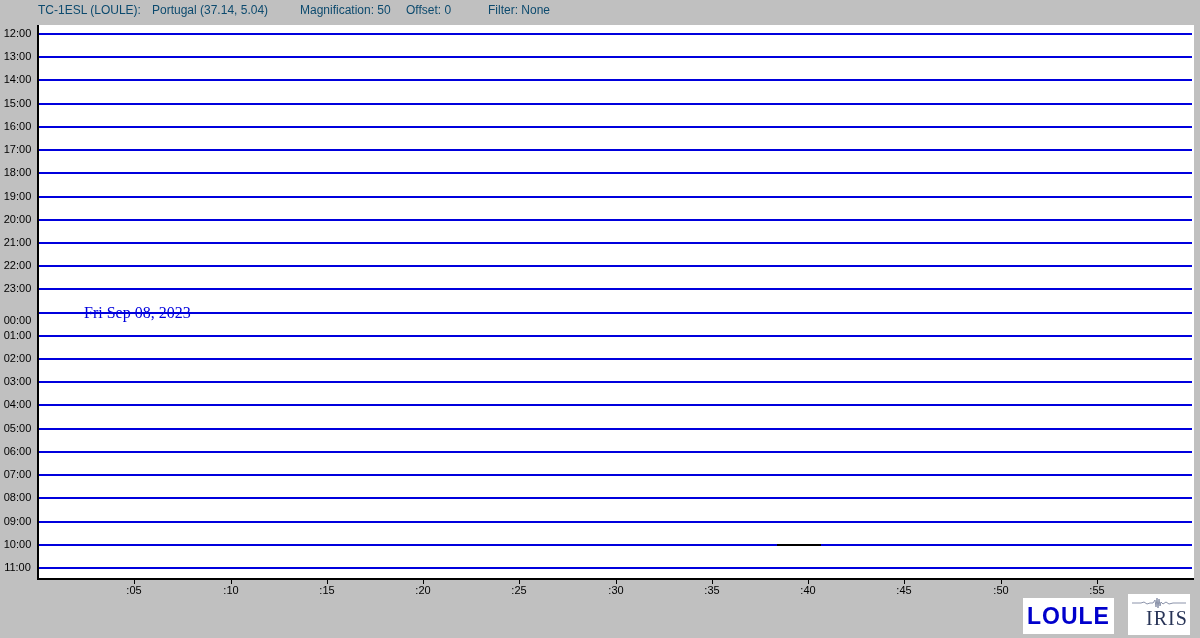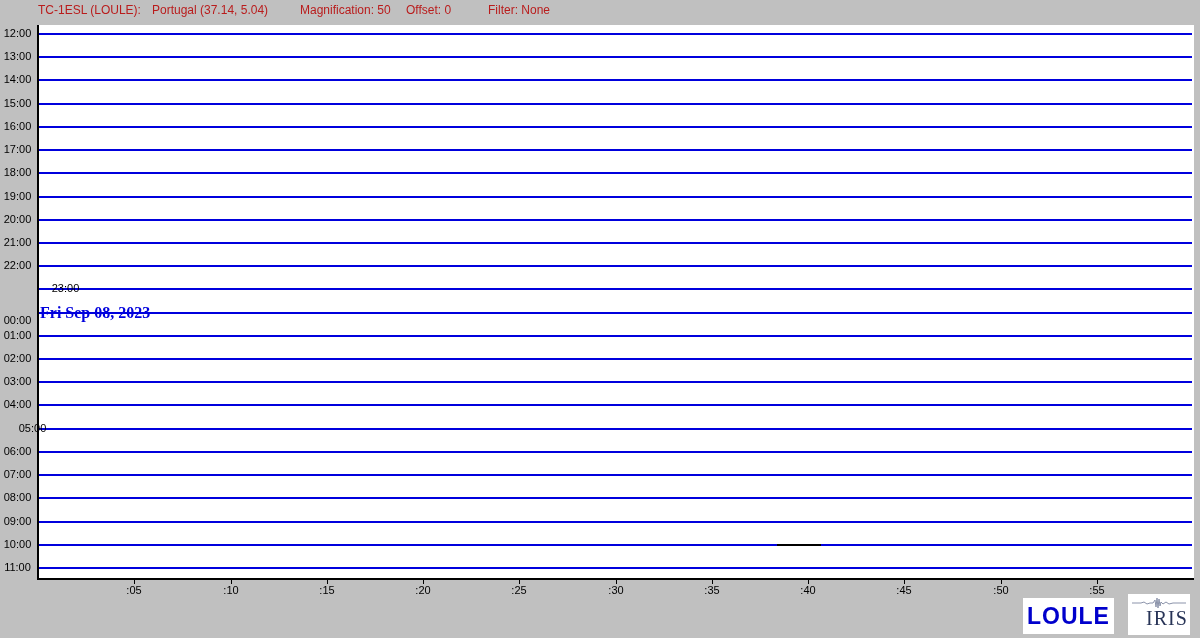--- a/index.html
+++ b/index.html
@@ -10,21 +10,21 @@
     height: 638px;
     background: #c0c0c0;
     overflow: hidden;
   }
   .header-text {
     position: absolute;
     top: 3px;
     height: 14px;
     line-height: 14px;
     font-size: 12px;
-    color: #b91c1c;
+    color: #0c4a6e;
     white-space: nowrap;
   }
   .hx-station { left: 38px; }
   .hx-location { left: 152px; }
   .hx-mag { left: 300px; }
   .hx-offset { left: 406px; }
   .hx-filter { left: 452px; margin-left: 36px; }
   .plot-area {
     position: absolute;
     left: 37px;
@@ -73,24 +73,25 @@
     text-align: center;
     font-size: 11px;
     color: #000000;
   }
   .date-label {
     position: absolute;
     left: 40px;
     height: 18px;
     line-height: 18px;
     font-family: "Liberation Serif", serif;
-    font-weight: bold;
+    font-weight: normal;
     font-size: 16px;
     white-space: nowrap;
     z-index: 5;
+    padding-left: 44px;
   }
   .loule-button {
     position: absolute;
     left: 1023px;
     top: 598px;
     width: 91px;
     height: 36px;
     background: #ffffff;
     text-align: center;
     line-height: 36px;
@@ -144,27 +145,27 @@
       <div class="hour-label" style="top: 50px;">13:00</div>
       <div class="hour-label" style="top: 73px;">14:00</div>
       <div class="hour-label" style="top: 97px;">15:00</div>
       <div class="hour-label" style="top: 120px;">16:00</div>
       <div class="hour-label" style="top: 143px;">17:00</div>
       <div class="hour-label" style="top: 166px;">18:00</div>
       <div class="hour-label" style="top: 190px;">19:00</div>
       <div class="hour-label" style="top: 213px;">20:00</div>
       <div class="hour-label" style="top: 236px;">21:00</div>
       <div class="hour-label" style="top: 259px;">22:00</div>
-      <div class="hour-label" style="top: 282px; padding-left: 48px;">23:00</div>
+      <div class="hour-label" style="top: 282px;">23:00</div>
       <div class="hour-label" style="top: 306px; margin-top: 8px;">00:00</div>
       <div class="hour-label" style="top: 329px;">01:00</div>
       <div class="hour-label" style="top: 352px;">02:00</div>
       <div class="hour-label" style="top: 375px;">03:00</div>
       <div class="hour-label" style="top: 398px;">04:00</div>
-      <div class="hour-label" style="top: 422px; margin-left: 15px;">05:00</div>
+      <div class="hour-label" style="top: 422px;">05:00</div>
       <div class="hour-label" style="top: 445px;">06:00</div>
       <div class="hour-label" style="top: 468px;">07:00</div>
       <div class="hour-label" style="top: 491px;">08:00</div>
       <div class="hour-label" style="top: 515px;">09:00</div>
       <div class="hour-label" style="top: 538px;">10:00</div>
       <div class="hour-label" style="top: 561px;">11:00</div>
     </div>
   <div id="traces">
       <div class="trace-line" style="left: 39px; width: 1153px; top: 33px; background: rgb(0, 0, 221);"></div>
       <div class="trace-line" style="left: 39px; width: 1153px; top: 56px; background: rgb(0, 0, 221);"></div>

